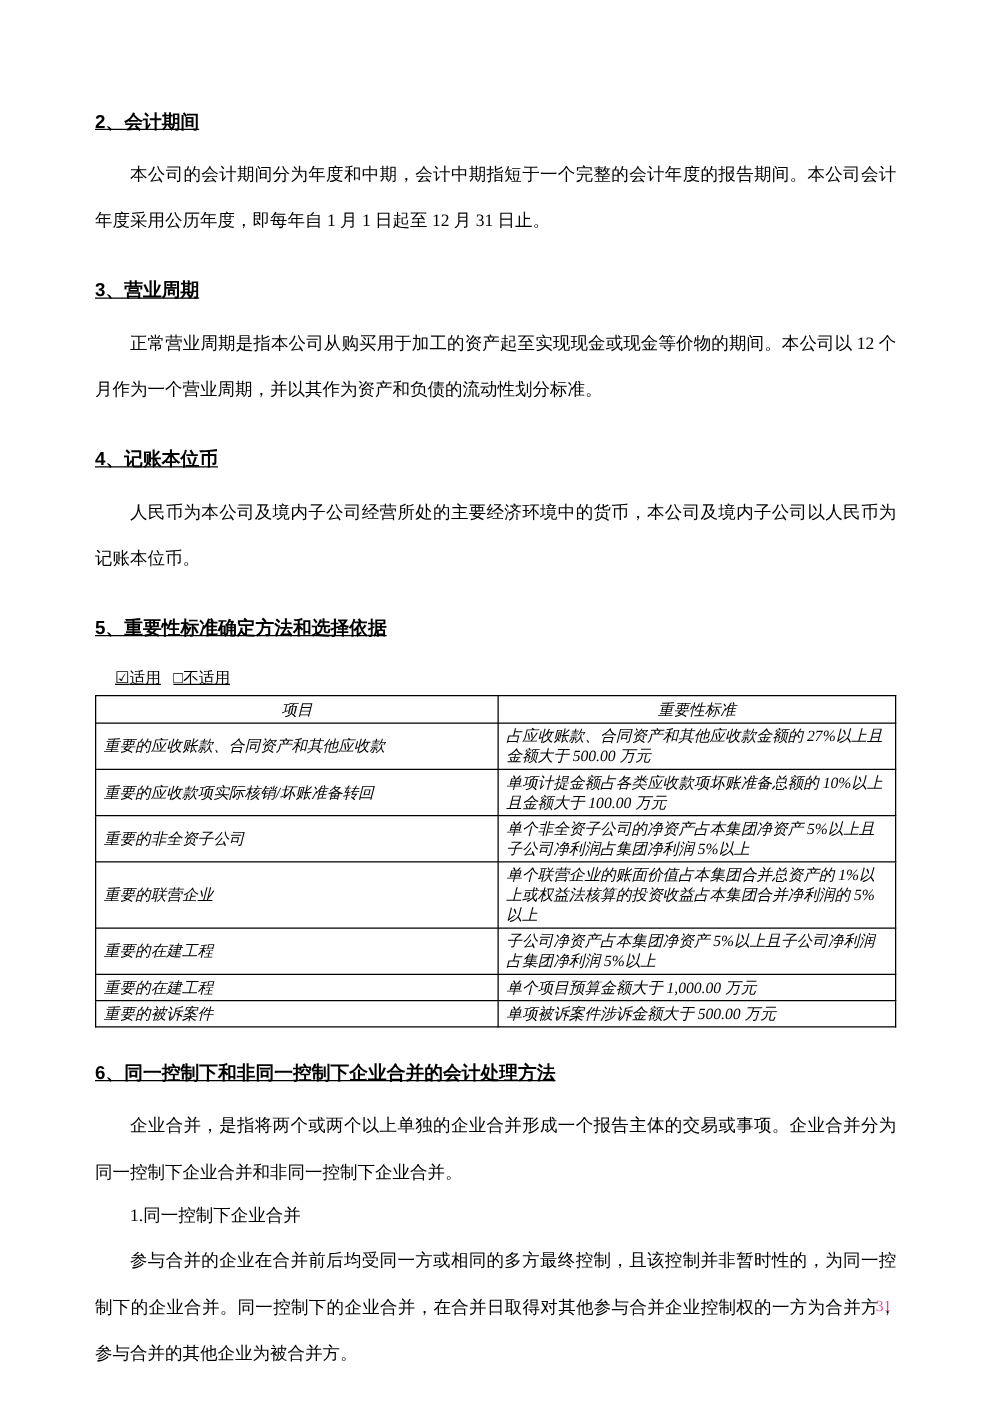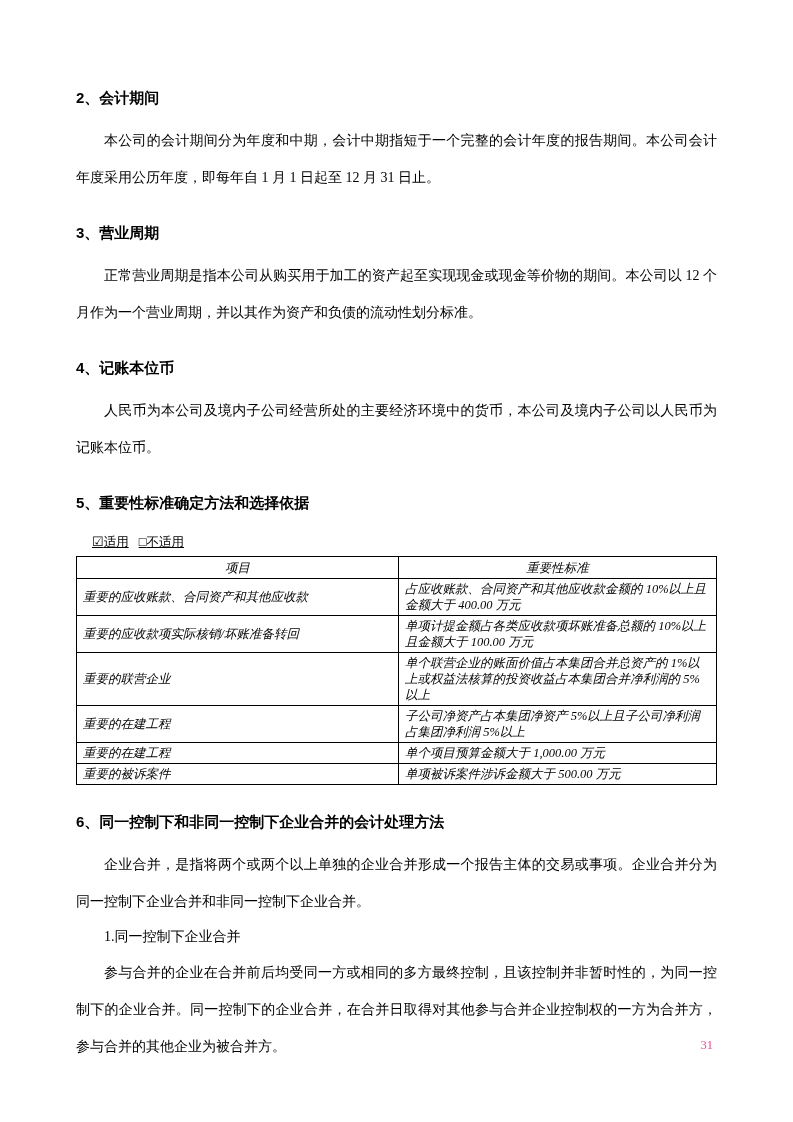--- a/index.html
+++ b/index.html
@@ -19,20 +19,21 @@
   }
   .content {
     padding: 88px 76px 0 76px;
   }
   .section-heading {
     font-size: 15px;
     font-weight: bold;
     line-height: 20px;
     margin: 27px 0 14px 0;
     font-family: "Liberation Sans", "DejaVu Sans", sans-serif;
+    text-decoration: underline;
   }
   .section-heading.first {
     margin-top: 0;
   }
   .para {
     font-size: 14px;
     line-height: 37px;
     text-align: justify;
     text-indent: 2em;
     margin: 0 0 0 0;
@@ -114,25 +115,29 @@
     <table class="importance">
       <thead>
         <tr>
           <th style="width:322px;">项目</th>
           <th>重要性标准</th>
         </tr>
       </thead>
       <tbody>
         <tr>
           <td class="item">重要的应收账款、合同资产和其他应收款</td>
-          <td class="criteria">占应收账款、合同资产和其他应收款金额的 10%以上且金额大于 400.00 万元</td>
+          <td class="criteria">占应收账款、合同资产和其他应收款金额的 27%以上且金额大于 500.00 万元</td>
         </tr>
         <tr>
           <td class="item">重要的应收款项实际核销/坏账准备转回</td>
           <td class="criteria">单项计提金额占各类应收款项坏账准备总额的 10%以上且金额大于 100.00 万元</td>
+        </tr>
+        <tr>
+          <td class="item">重要的非全资子公司</td>
+          <td class="criteria">单个非全资子公司的净资产占本集团净资产 5%以上且子公司净利润占集团净利润 5%以上</td>
         </tr>
         <tr>
           <td class="item">重要的联营企业</td>
           <td class="criteria">单个联营企业的账面价值占本集团合并总资产的 1%以上或权益法核算的投资收益占本集团合并净利润的 5%以上</td>
         </tr>
         <tr>
           <td class="item">重要的在建工程</td>
           <td class="criteria">子公司净资产占本集团净资产 5%以上且子公司净利润占集团净利润 5%以上</td>
         </tr>
         <tr>

